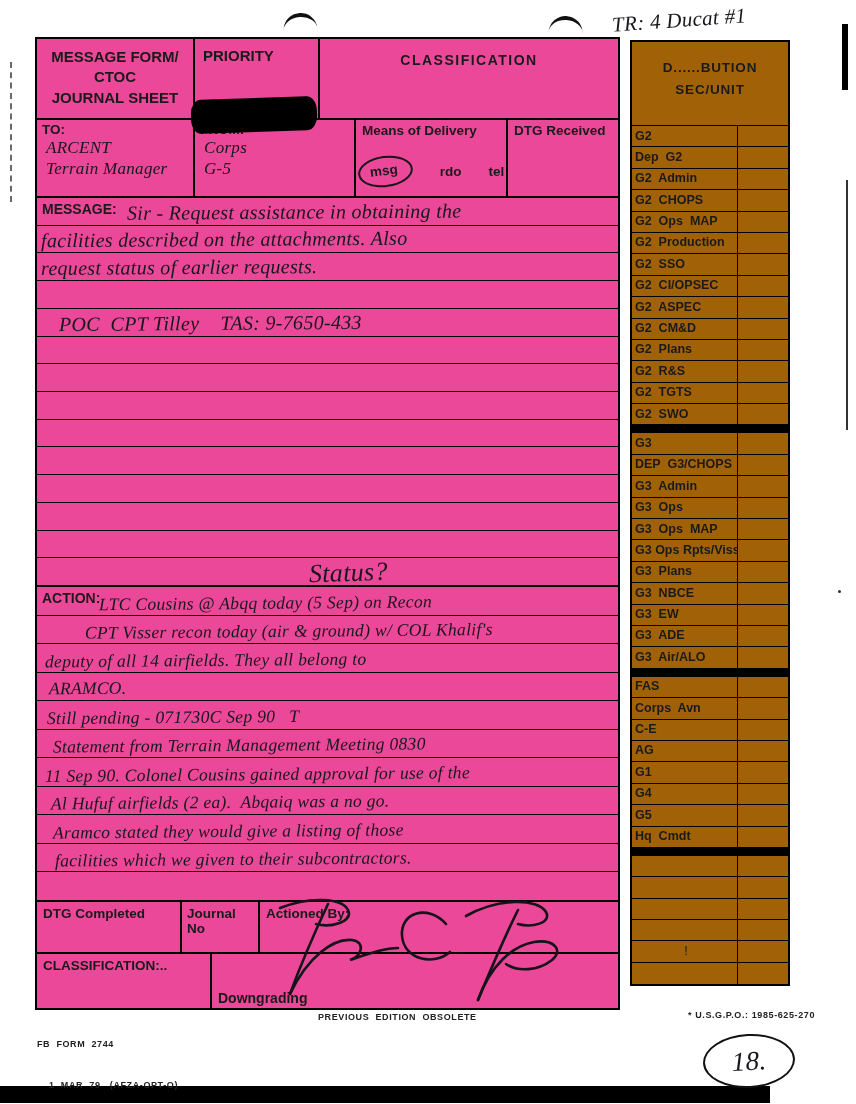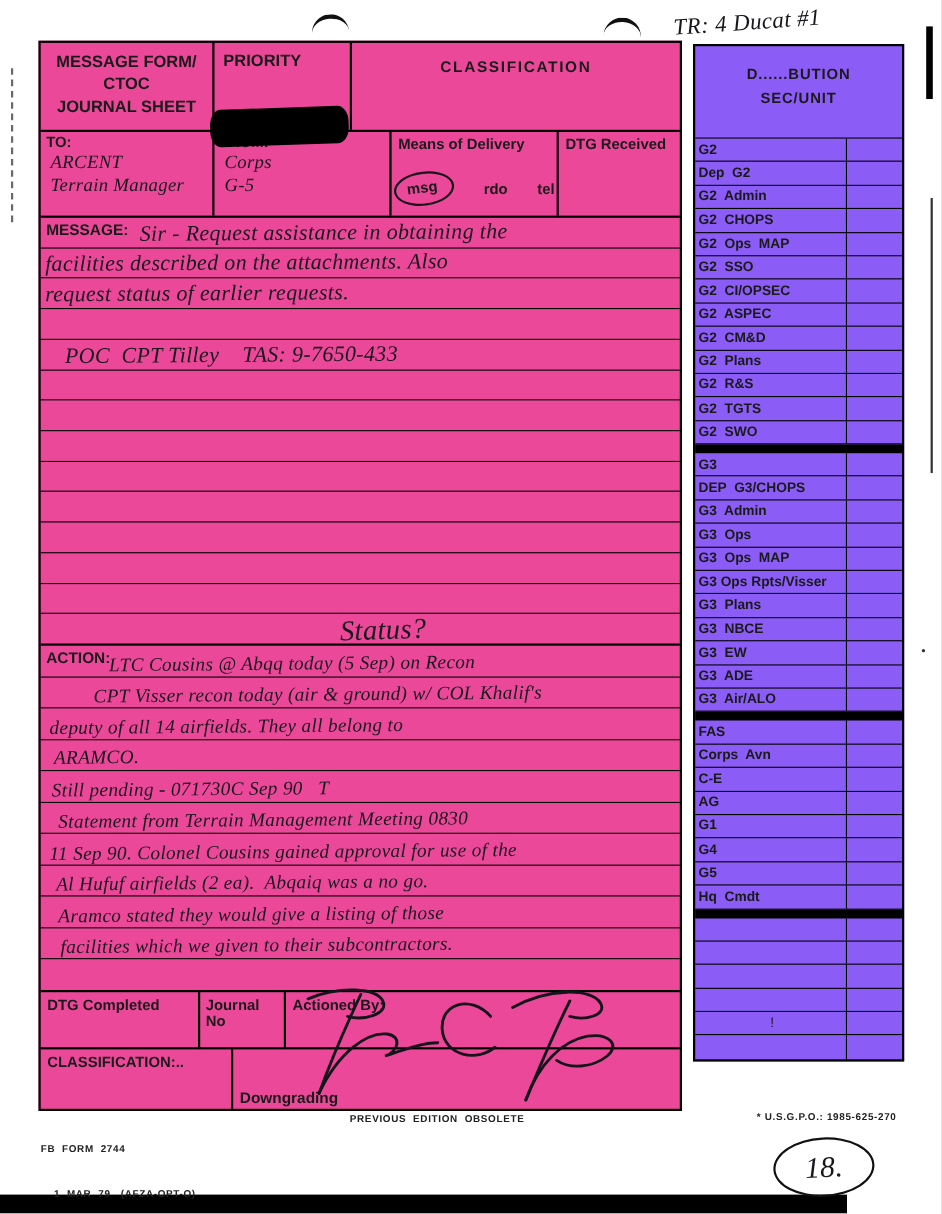--- a/index.html
+++ b/index.html
@@ -52,21 +52,21 @@
   
   .dtg-row { display: flex; height: 52px; border-bottom: 2.2px solid #000; }
   .cell-dtgc { width: 145px; border-right: 2.2px solid #000; padding: 4px 6px; }
   .cell-journal { width: 78px; border-right: 2.2px solid #000; padding: 4px 5px; }
   .cell-actioned { flex: 1; padding: 4px 6px; }
   .class-row { display: flex; flex: 1; }
   .cell-class2 { width: 175px; border-right: 2.2px solid #000; padding: 4px 6px; }
   .cell-downgrade { flex: 1; position: relative; }
   .downgrade-lbl { position: absolute; left: 6px; bottom: 2px; font-weight: 700; font-size: 14px; }
   
-  .dist { position: absolute; left: 630px; top: 40px; width: 192px; border: 2.2px solid #000; background: #8b5cf6; }
+  .dist { position: absolute; left: 630px; top: 40px; width: 160px; border: 2.2px solid #000; background: #a16207; }
   .dist-header { height: 84px; border-bottom: 1.8px solid #000; text-align: center; padding-top: 15px;
                  font-weight: 700; font-size: 13.5px; letter-spacing: .8px; line-height: 1.6; }
   .dist-row { display: flex; height: 21.4px; border-bottom: 1.6px solid #000; }
   .dist-row:last-child { border-bottom: none; }
   .dist-label { flex: 1; border-right: 1.6px solid #000; font-size: 12.5px; font-weight: 700;
                 padding: 2.5px 0 0 3px; white-space: pre; overflow: hidden; }
   .dist-check { width: 50px; }
   .dist-sep { height: 8px; background: #000; }
   
   .print-tiny { position: absolute; font-size: 9px; font-weight: 700; letter-spacing: .6px; color: #222; white-space: pre; line-height: 1.5; }
@@ -274,20 +274,24 @@
         </div>
         <div class="dist-row">
           <div class="dist-label">G2  CHOPS</div>
           <div class="dist-check"></div>
         </div>
         <div class="dist-row">
           <div class="dist-label">G2  Ops  MAP</div>
           <div class="dist-check"></div>
         </div>
         <div class="dist-row">
+          <div class="dist-label">G2  Production</div>
+          <div class="dist-check"></div>
+        </div>
+        <div class="dist-row">
           <div class="dist-label">G2  SSO</div>
           <div class="dist-check"></div>
         </div>
         <div class="dist-row">
           <div class="dist-label">G2  CI/OPSEC</div>
           <div class="dist-check"></div>
         </div>
         <div class="dist-row">
           <div class="dist-label">G2  ASPEC</div>
           <div class="dist-check"></div>

